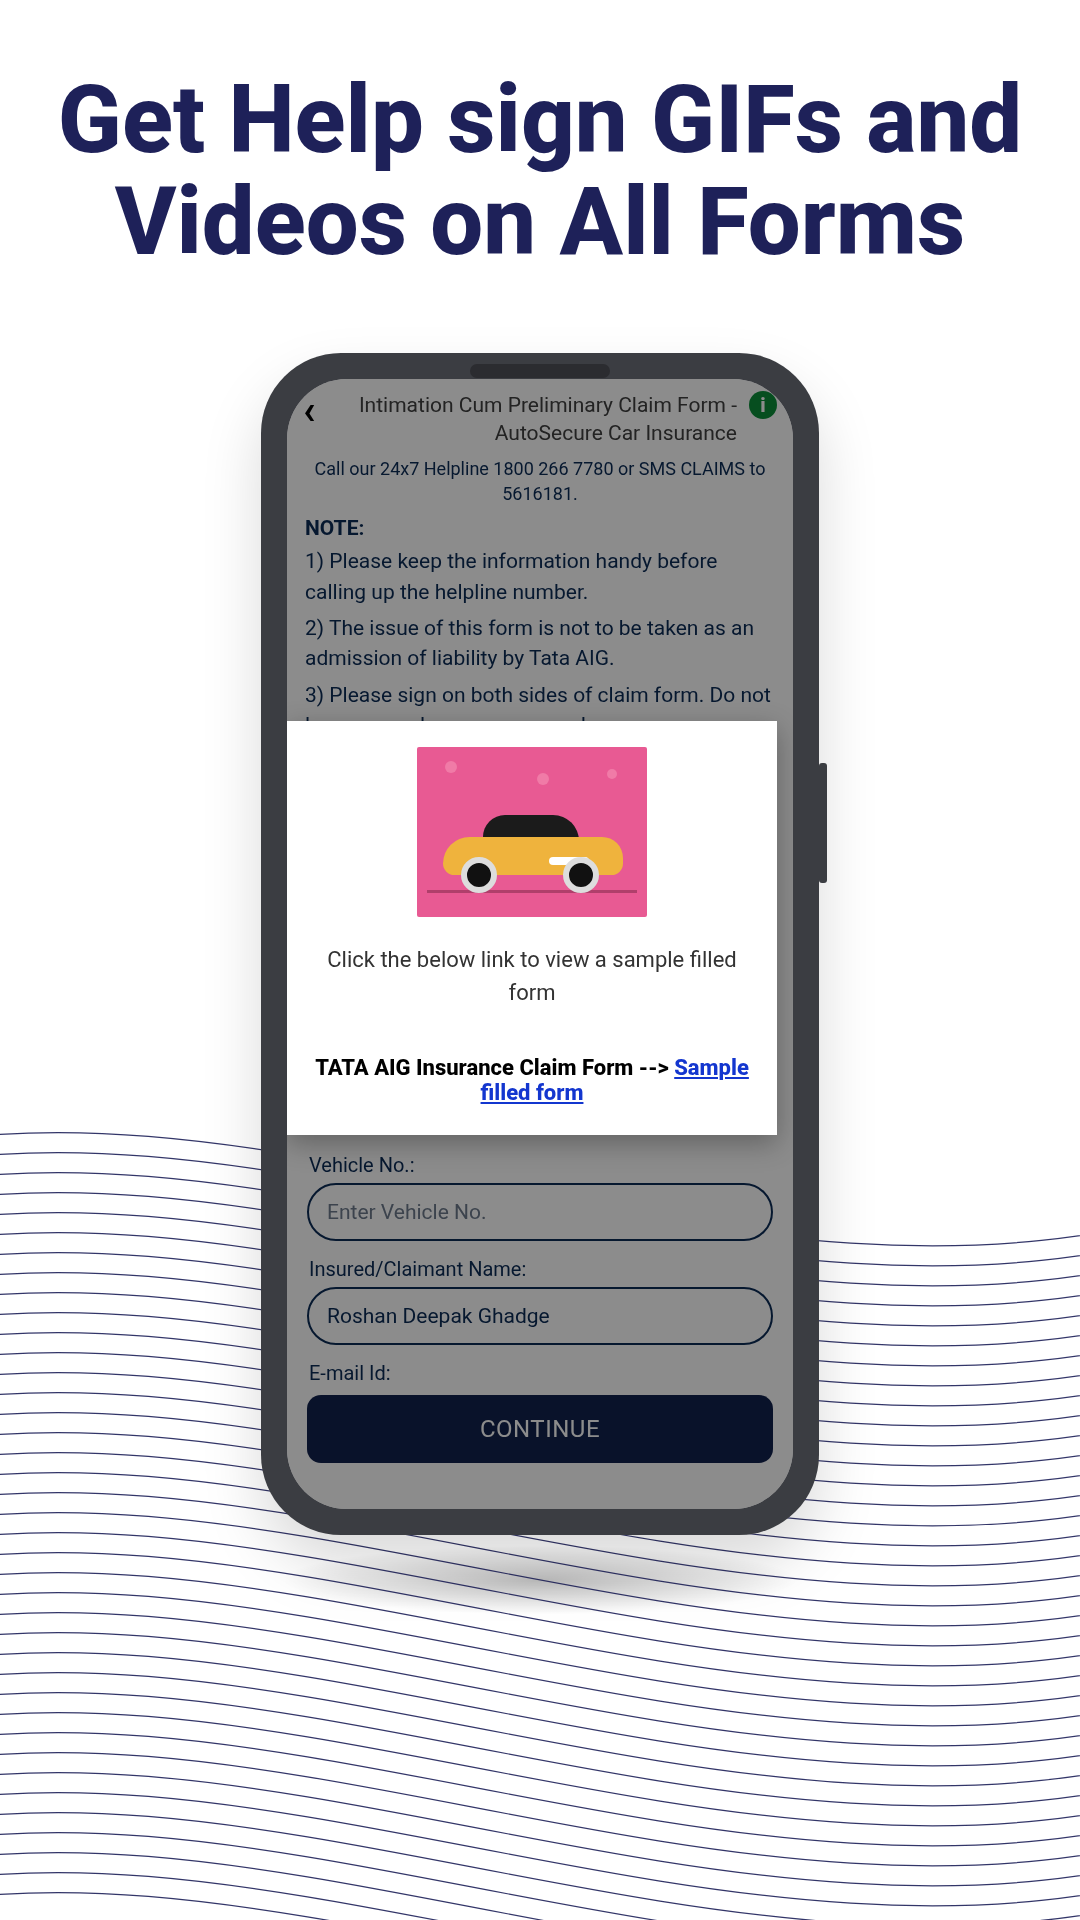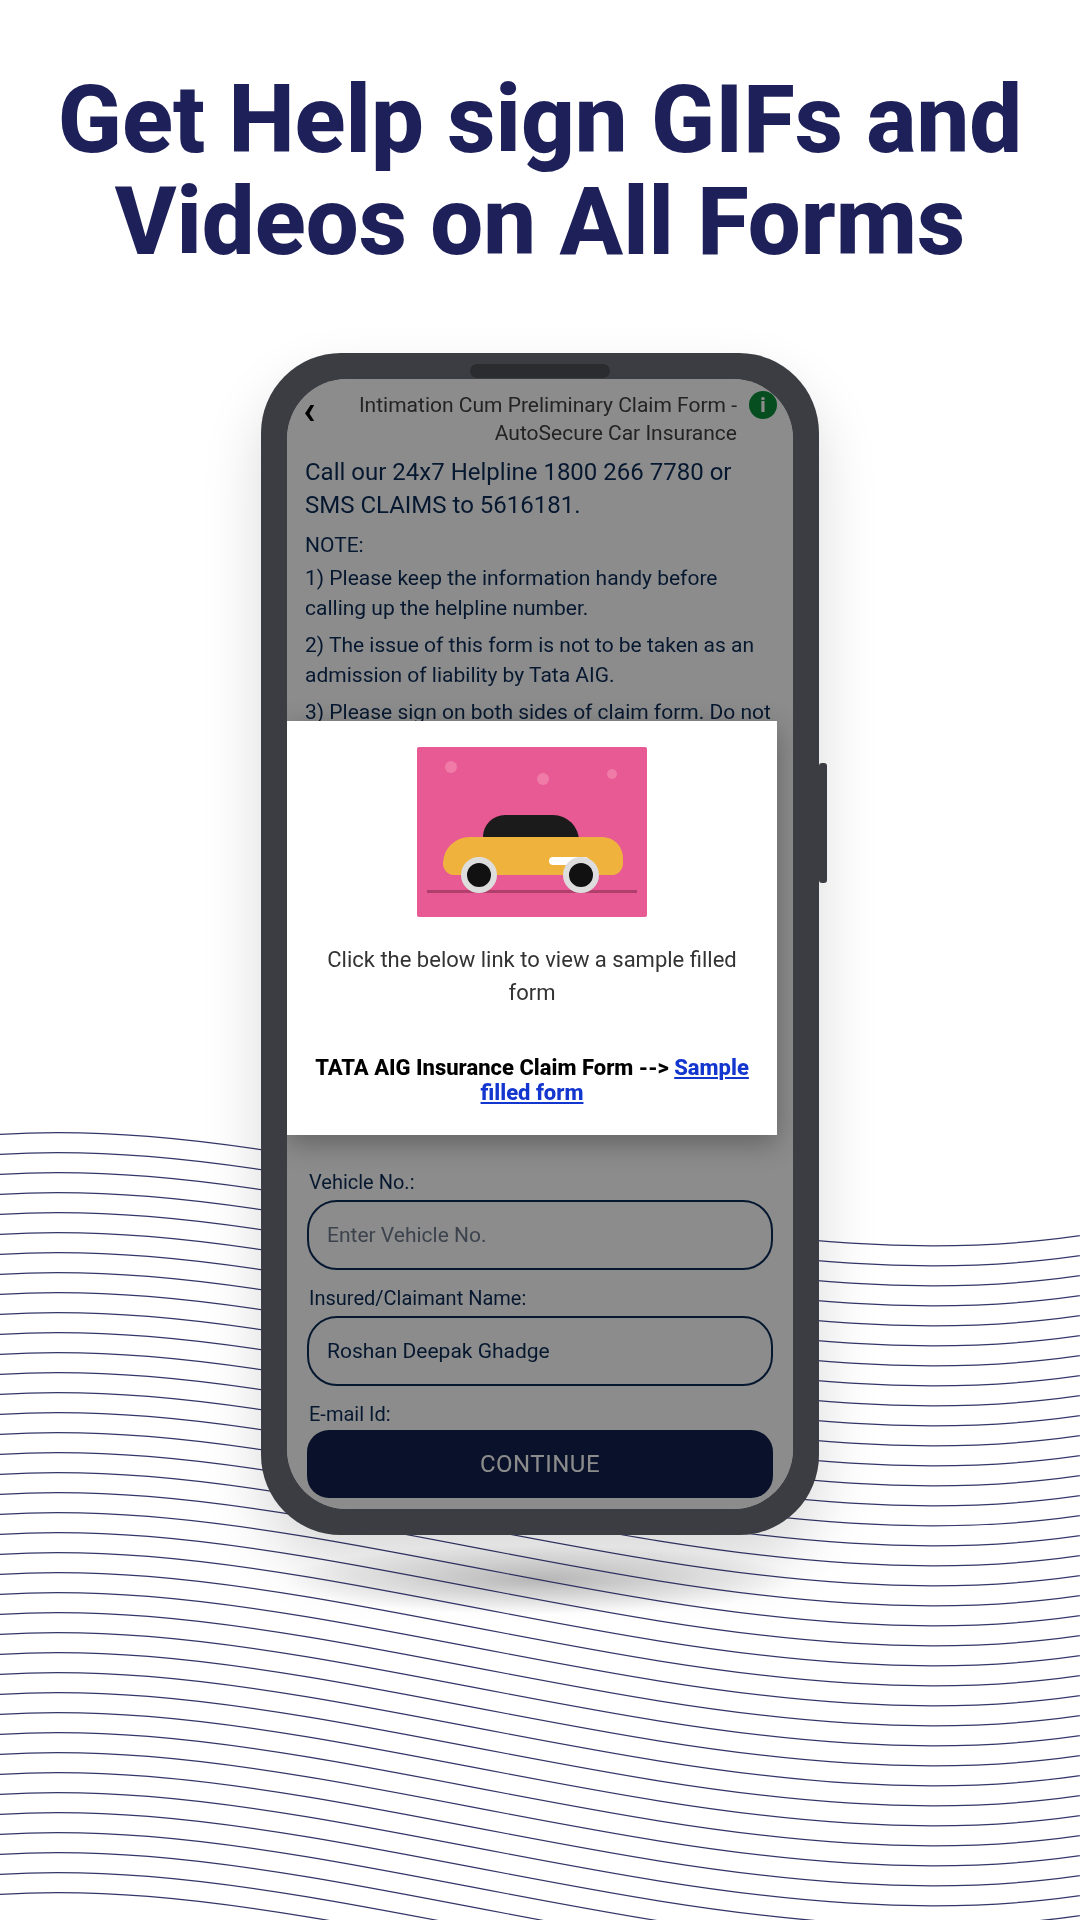--- a/index.html
+++ b/index.html
@@ -11,28 +11,28 @@
 .phone{width:558px;height:1182px;background:#3b3d42;border-radius:80px;padding:26px;position:relative;box-shadow:0 30px 60px rgba(0,0,0,.15)}
 .phone:before{content:"";position:absolute;left:50%;transform:translateX(-50%);top:11px;width:140px;height:14px;background:#2b2c30;border-radius:7px}
 .side-btn{position:absolute;right:-8px;top:410px;width:8px;height:120px;background:#3b3d42;border-radius:3px}
 .screen{width:100%;height:100%;background:#fff;border-radius:60px;overflow:hidden;position:relative;font-size:21px;color:#0c2c57}
 .screen-dim{position:absolute;inset:0;background:rgba(0,0,0,.45)}
 
 .sc-head{display:flex;align-items:flex-start;gap:8px;padding:12px 16px 4px}
 .chev{font-size:40px;font-weight:700;color:#000;line-height:1}
 .sc-title{flex:1;text-align:right;color:#404040;font-size:21px;line-height:1.35;padding:0 4px}
 .info-ic{width:28px;height:28px;border-radius:50%;background:#0b8f3a;color:#fff;display:flex;align-items:center;justify-content:center;font-weight:800;font-size:20px}
-.helpline{color:#0c2c57;font-size:24px;padding:4px 18px 10px;line-height:1.4}
-.note-h{padding:0 18px;font-weight:400}
+.helpline{text-align:center;color:#0c2c57;font-size:18px;padding:4px 18px 10px;line-height:1.4}
+.note-h{padding:0 18px;font-weight:700}
 .notes{padding:6px 18px;color:#0c2c57;line-height:1.45}
 .notes p{margin-bottom:6px}
 .field-lbl{padding:0 22px;color:#0c2c57;font-size:20px}
-.field{margin:6px 20px 16px;height:70px;border:2px solid #0c2c57;border-radius:30px;display:flex;align-items:center;padding:0 18px;color:#6d7a8c}
+.field{margin:6px 20px 16px;height:58px;border:2px solid #0c2c57;border-radius:30px;display:flex;align-items:center;padding:0 18px;color:#6d7a8c}
 .field.filled{color:#0c2c57}
-.cont-btn{margin:4px 20px 0;height:68px;background:#12224d;color:#fff;border-radius:22px;display:flex;align-items:center;justify-content:center;font-size:24px;letter-spacing:.5px}
+.cont-btn{margin:10px 20px 0;height:68px;background:#12224d;color:#fff;border-radius:14px;display:flex;align-items:center;justify-content:center;font-size:24px;letter-spacing:.5px}
 
 .popup{position:absolute;left:0;right:16px;top:342px;background:#fff;padding:26px 18px 30px;text-align:center;box-shadow:0 8px 26px rgba(0,0,0,.3)}
 .car-box{width:230px;height:170px;margin:0 auto 26px;background:#e85a93;border-radius:2px;position:relative;overflow:hidden}
 .road{position:absolute;left:10px;right:10px;bottom:24px;height:3px;background:#b03f6b}
 .car{position:absolute;bottom:24px;left:26px;width:180px;height:78px}
 .car-top{position:absolute;left:40px;top:0;width:96px;height:34px;background:#1b1b1b;border-radius:22px 26px 0 0}
 .car-body{position:absolute;left:0;bottom:18px;width:180px;height:38px;background:#efb33d;border-radius:28px 22px 12px 12px}
 .stripe{position:absolute;right:34px;bottom:28px;width:40px;height:8px;background:#fff;border-radius:4px}
 .wheel{position:absolute;bottom:0;width:36px;height:36px;background:#111;border-radius:50%;border:6px solid #ddd}
 .w1{left:18px}.w2{right:24px}

